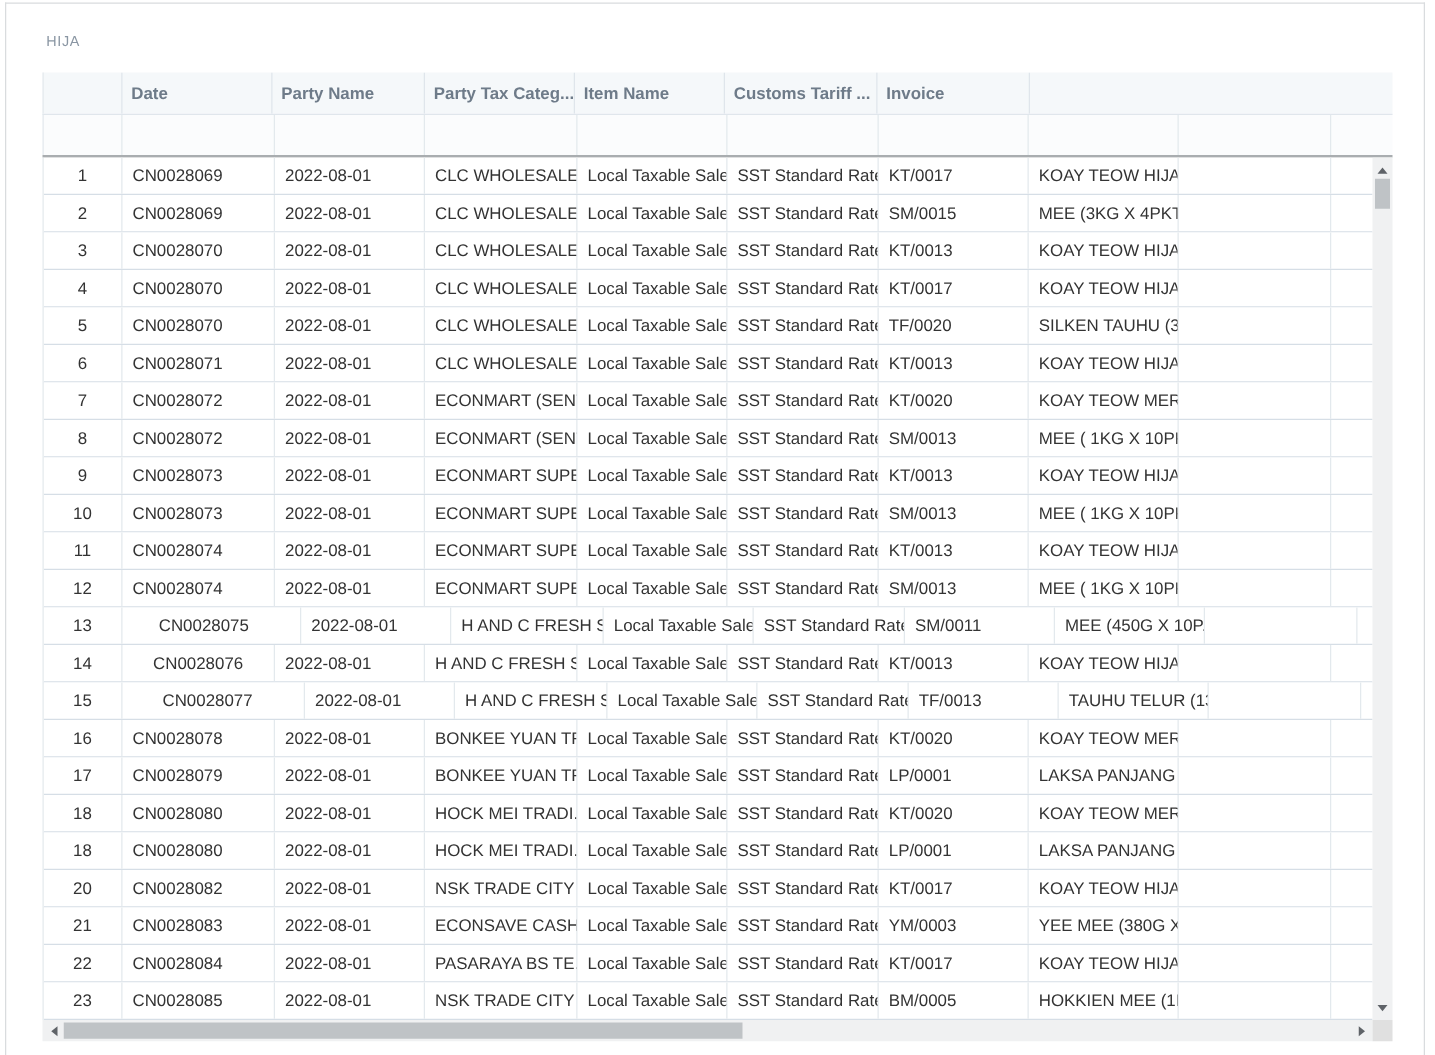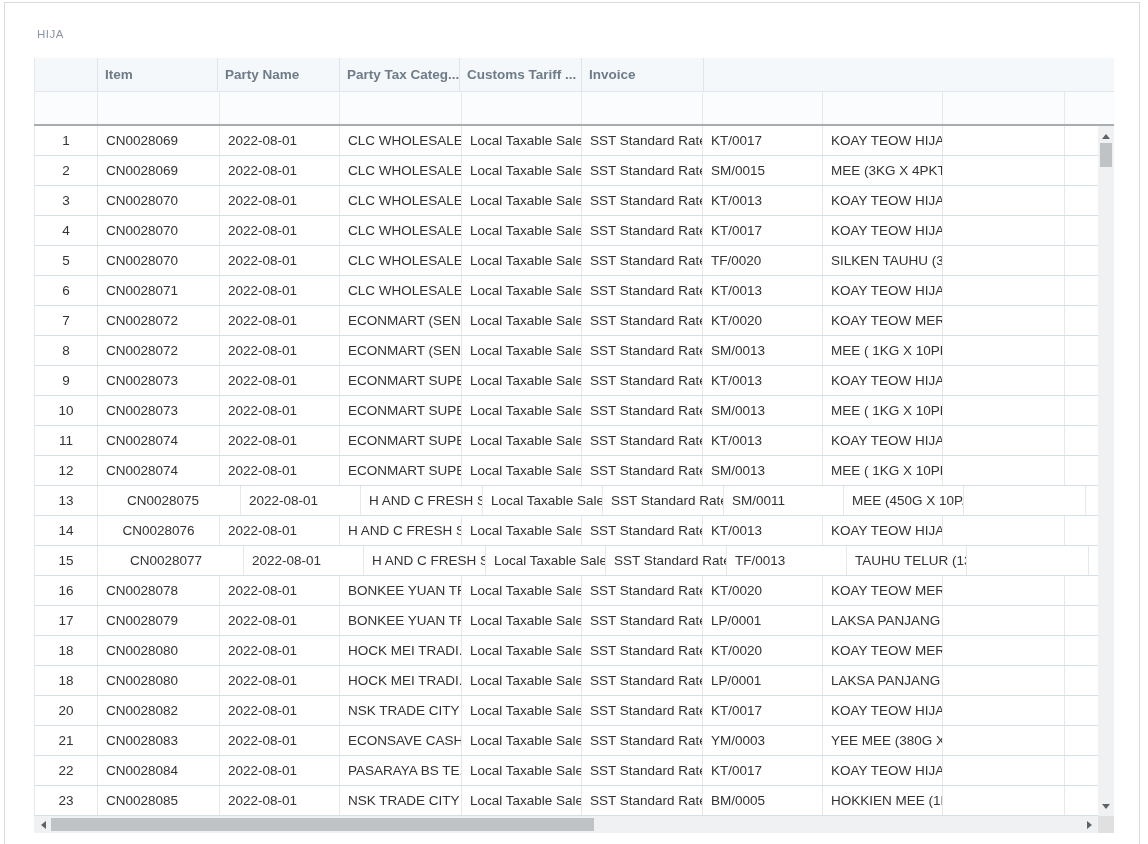--- a/index.html
+++ b/index.html
@@ -60,23 +60,24 @@
 </head>
 <body>
 
 <div class="page">
   <div class="panel">
     <div class="panel-title">HIJA</div>
 
     <div class="grid">
       <div class="grid-header">
           <div class="hcell" style="width: 63px;"></div>
-          <div class="hcell" style="width: 120px;">Item</div>
+          <div class="hcell" style="width: 120px;">Date</div>
           <div class="hcell" style="width: 122px;">Party Name</div>
           <div class="hcell" style="width: 120px;">Party Tax Categ...</div>
+          <div class="hcell" style="width: 120px;">Item Name</div>
           <div class="hcell" style="width: 122px;">Customs Tariff ...</div>
           <div class="hcell" style="width: 122px;">Invoice</div>
         </div>
       <div class="grid-filter">
           <div class="fcell" style="width: 63px;"></div>
           <div class="fcell" style="width: 122px;"><input type="text" style=""></div>
           <div class="fcell" style="width: 120px;"><input type="text" style=""></div>
           <div class="fcell" style="width: 122px;"><input type="text" style=""></div>
           <div class="fcell" style="width: 120px;"><input type="text" style=""></div>
           <div class="fcell" style="width: 121px;"><input type="text" style=""></div>

